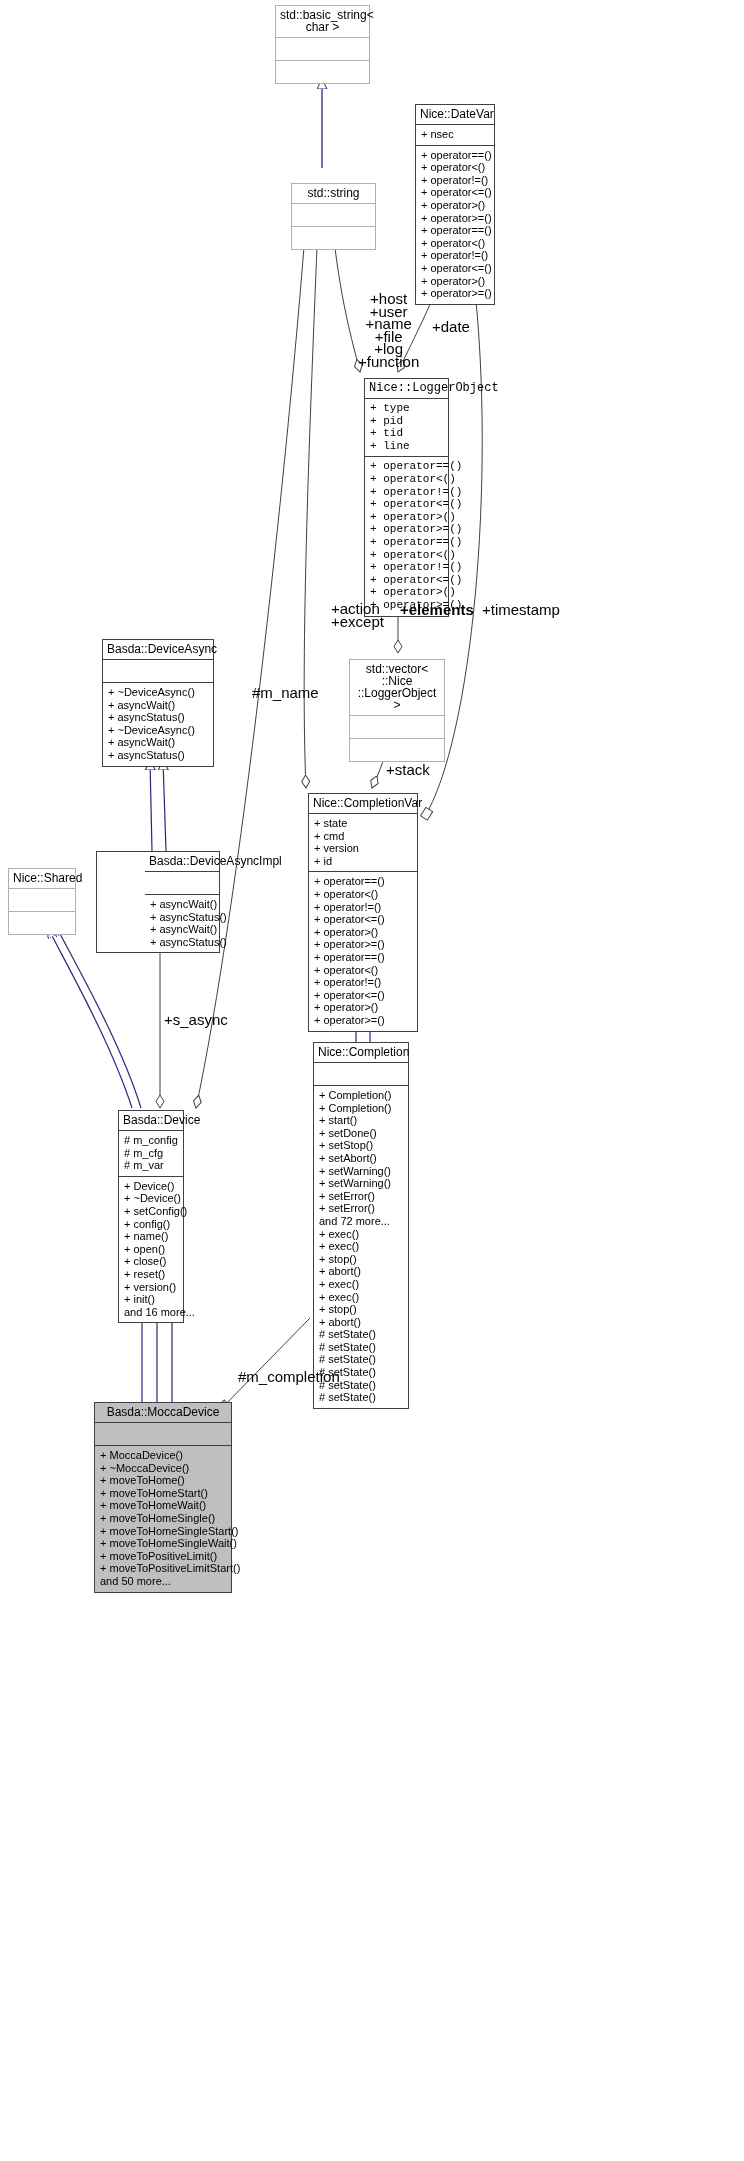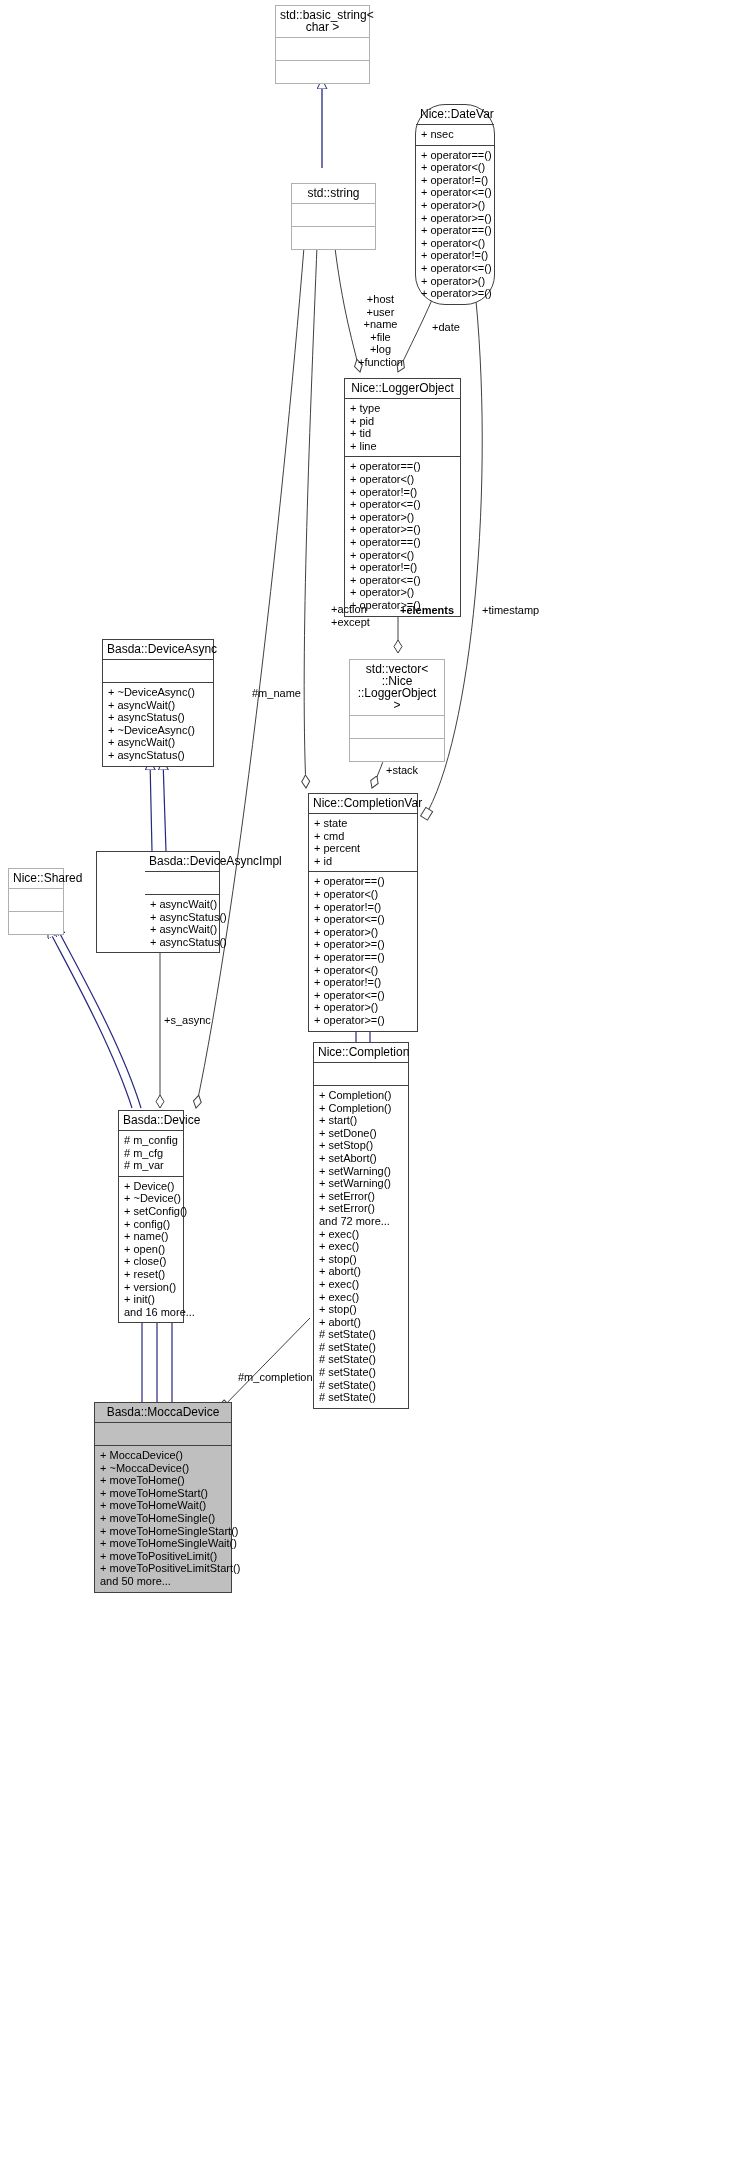--- a/index.html
+++ b/index.html
@@ -14,21 +14,21 @@
   .uml .sep{height:0;border-top:1px solid;}
   .uml.grey{border:1px solid #b0b0b0;}
   .uml.grey .sep{border-top-color:#b0b0b0;}
   .uml.dark{border:1px solid #404040;}
   .uml.dark .sep{border-top-color:#404040;}
   .uml.sel{border:1px solid #404040;background:#bfbfbf;}
   .uml.sel .sep{border-top-color:#404040;}
   .uml.sel .title,.uml.sel .attrs,.uml.sel .ops{background:#bfbfbf;}
   .empty{height:15px;}
 
-  .elabel{position:absolute;font-size:11px;color:#000;line-height:12.6px;white-space:nowrap;}
+  .elabel{position:absolute;font-size:15px;color:#000;line-height:12.6px;white-space:nowrap;}
   .elabel.c{text-align:center;}
 </style>
 </head>
 <body>
 
 <div id="diagram">
 
   <svg id="edges" viewBox="0 0 744 2161">
     <defs>
       <marker id="inh" markerWidth="12" markerHeight="12" refX="10" refY="5" orient="auto" markerUnits="userSpaceOnUse">
@@ -115,21 +115,21 @@
   <div class="uml grey" style="left:291px;top:183px;width:85px;">
     <div class="title">
       <div>std::string</div>
     </div>
     <div class="sep"></div>
     <div class="attrs empty"></div>
     <div class="sep"></div>
     <div class="ops empty"></div>
   </div>
 
-  <div class="uml dark" style="left:415px;top:104px;width:80px;border-radius:30px;">
+  <div class="uml dark" style="left:415px;top:104px;width:80px;">
     <div class="title">
       <div>Nice::DateVar</div>
     </div>
     <div class="sep"></div>
     <div class="attrs">
       <div class="row">+ nsec</div>
     </div>
     <div class="sep"></div>
     <div class="ops">
       <div class="row">+ operator==()</div>
@@ -140,21 +140,21 @@
       <div class="row">+ operator&gt;=()</div>
       <div class="row">+ operator==()</div>
       <div class="row">+ operator&lt;()</div>
       <div class="row">+ operator!=()</div>
       <div class="row">+ operator&lt;=()</div>
       <div class="row">+ operator&gt;()</div>
       <div class="row">+ operator&gt;=()</div>
     </div>
   </div>
 
-  <div class="uml dark" style="left:344px;top:378px;width:117px;">
+  <div class="uml dark" style="left:364px;top:378px;width:85px;font-family:Liberation Mono, monospace;">
     <div class="title">
       <div>Nice::LoggerObject</div>
     </div>
     <div class="sep"></div>
     <div class="attrs">
       <div class="row">+ type</div>
       <div class="row">+ pid</div>
       <div class="row">+ tid</div>
       <div class="row">+ line</div>
     </div>
@@ -211,39 +211,39 @@
     <div class="attrs empty"></div>
     <div class="sep"></div>
     <div class="ops">
       <div class="row">+ asyncWait()</div>
       <div class="row">+ asyncStatus()</div>
       <div class="row">+ asyncWait()</div>
       <div class="row">+ asyncStatus()</div>
     </div>
   </div>
 
-  <div class="uml grey" style="left:8px;top:868px;width:56px;">
+  <div class="uml grey" style="left:8px;top:868px;width:68px;">
     <div class="title">
       <div>Nice::Shared</div>
     </div>
     <div class="sep"></div>
     <div class="attrs empty"></div>
     <div class="sep"></div>
     <div class="ops empty"></div>
   </div>
 
   <div class="uml dark" style="left:308px;top:793px;width:110px;">
     <div class="title">
       <div>Nice::CompletionVar</div>
     </div>
     <div class="sep"></div>
     <div class="attrs">
       <div class="row">+ state</div>
       <div class="row">+ cmd</div>
-      <div class="row">+ percent</div>
+      <div class="row">+ version</div>
       <div class="row">+ id</div>
     </div>
     <div class="sep"></div>
     <div class="ops">
       <div class="row">+ operator==()</div>
       <div class="row">+ operator&lt;()</div>
       <div class="row">+ operator!=()</div>
       <div class="row">+ operator&lt;=()</div>
       <div class="row">+ operator&gt;()</div>
       <div class="row">+ operator&gt;=()</div>

